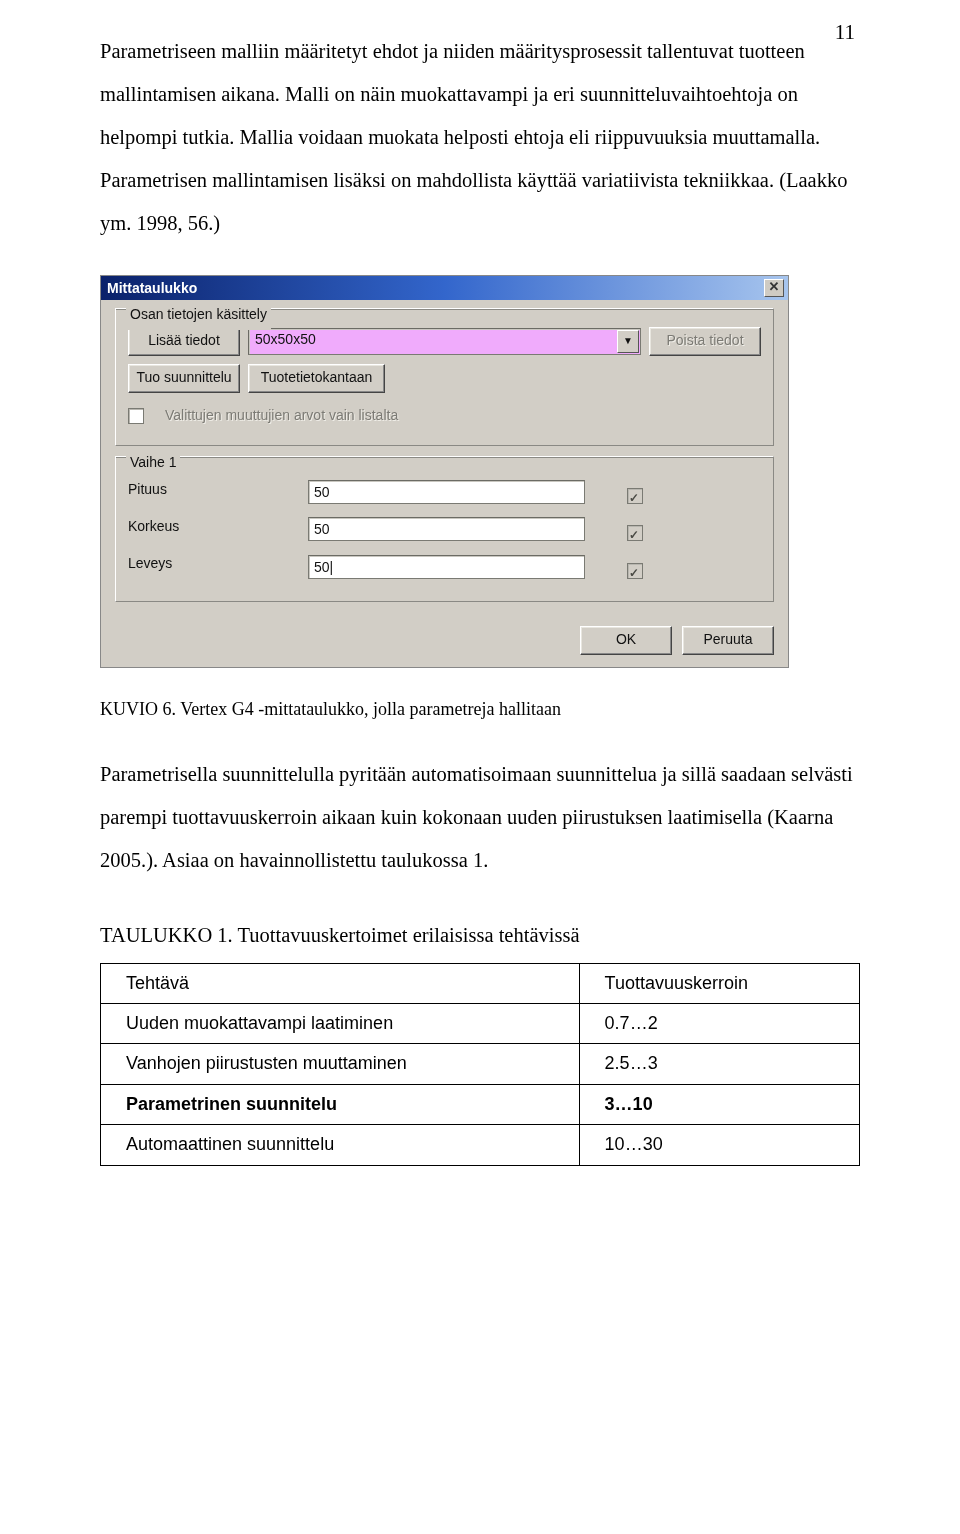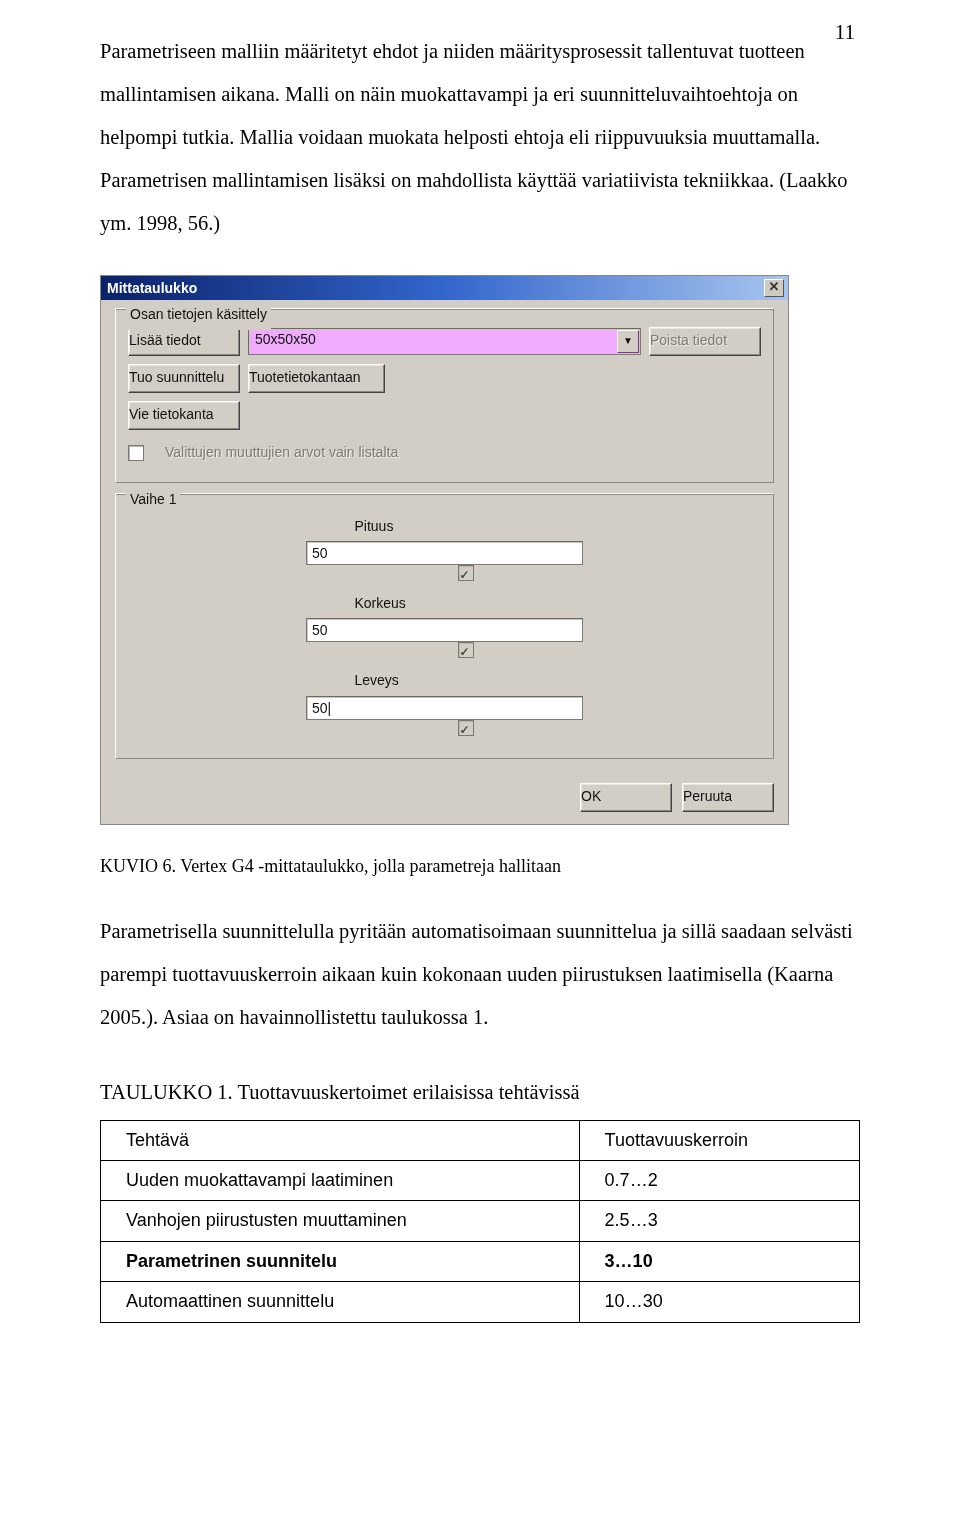--- a/index.html
+++ b/index.html
@@ -80,20 +80,21 @@
   .row { display: flex; align-items: center; gap: 8px; margin-bottom: 8px; }
   .btn {
     height: 27px;
     padding: 0 0;
     width: 110px;
     background: #d2cec6;
     border: 1px solid #fff;
     border-right-color: #444;
     border-bottom-color: #444;
     box-shadow: inset -1px -1px 0 #888, inset 1px 1px 0 #e8e6df;
+    text-align: center;
     font-size: 14px;
     line-height: 25px;
     cursor: pointer;
     flex-shrink: 0;
   }
   .btn.disabled { color: #7c7b75; text-shadow: 1px 1px 0 #efede7; }
   .btn.sm { width: 90px; }
   .combo {
     display: flex;
     align-items: flex-end;
@@ -128,21 +129,21 @@
   .checkbox.checked { position: relative; }
   .checkbox.checked::after {
     content: "✓";
     position: absolute;
     font-size: 12px;
     font-weight: bold;
     color: #4a4a44;
     top: -3px; left: 1px;
   }
   .checkbox-label.disabled { color: #7c7b75; text-shadow: 1px 1px 0 #efede7; }
-  .field-row { display: flex; align-items: center; margin-bottom: 8px; flex-direction: column; }
+  .field-row { display: flex; align-items: flex-end; margin-bottom: 8px; }
   .field-label { width: 180px; font-size: 14px; }
   .field-input {
     width: 265px; height: 22px;
     background: #fff;
     border: 1px solid #7a7a73;
     border-top-color:#6b6b64;
     box-shadow: inset 1px 1px 0 #c9c7c0;
     padding: 0 5px;
     font-size: 14px;
     font-family: Tahoma, Arial, sans-serif;
@@ -192,23 +193,20 @@
           <div class="combo-arrow">▼</div>
         </div>
         <div class="btn disabled">Poista tiedot</div>
       </div>
 
       <div class="row">
         <div class="btn">Tuo suunnittelu</div>
         <div class="btn" style="width:135px">Tuotetietokantaan</div>
       </div>
 
-      <div class="row">
-        <div class="btn">Vie tietokanta</div>
-      </div>
 
       <div class="checkbox-row">
         <div class="checkbox"></div>
         <span class="checkbox-label disabled">Valittujen muuttujien arvot vain listalta</span>
       </div>
     </div>
 
     <div class="groupbox">
       <div class="group-legend">Vaihe 1</div>
 

